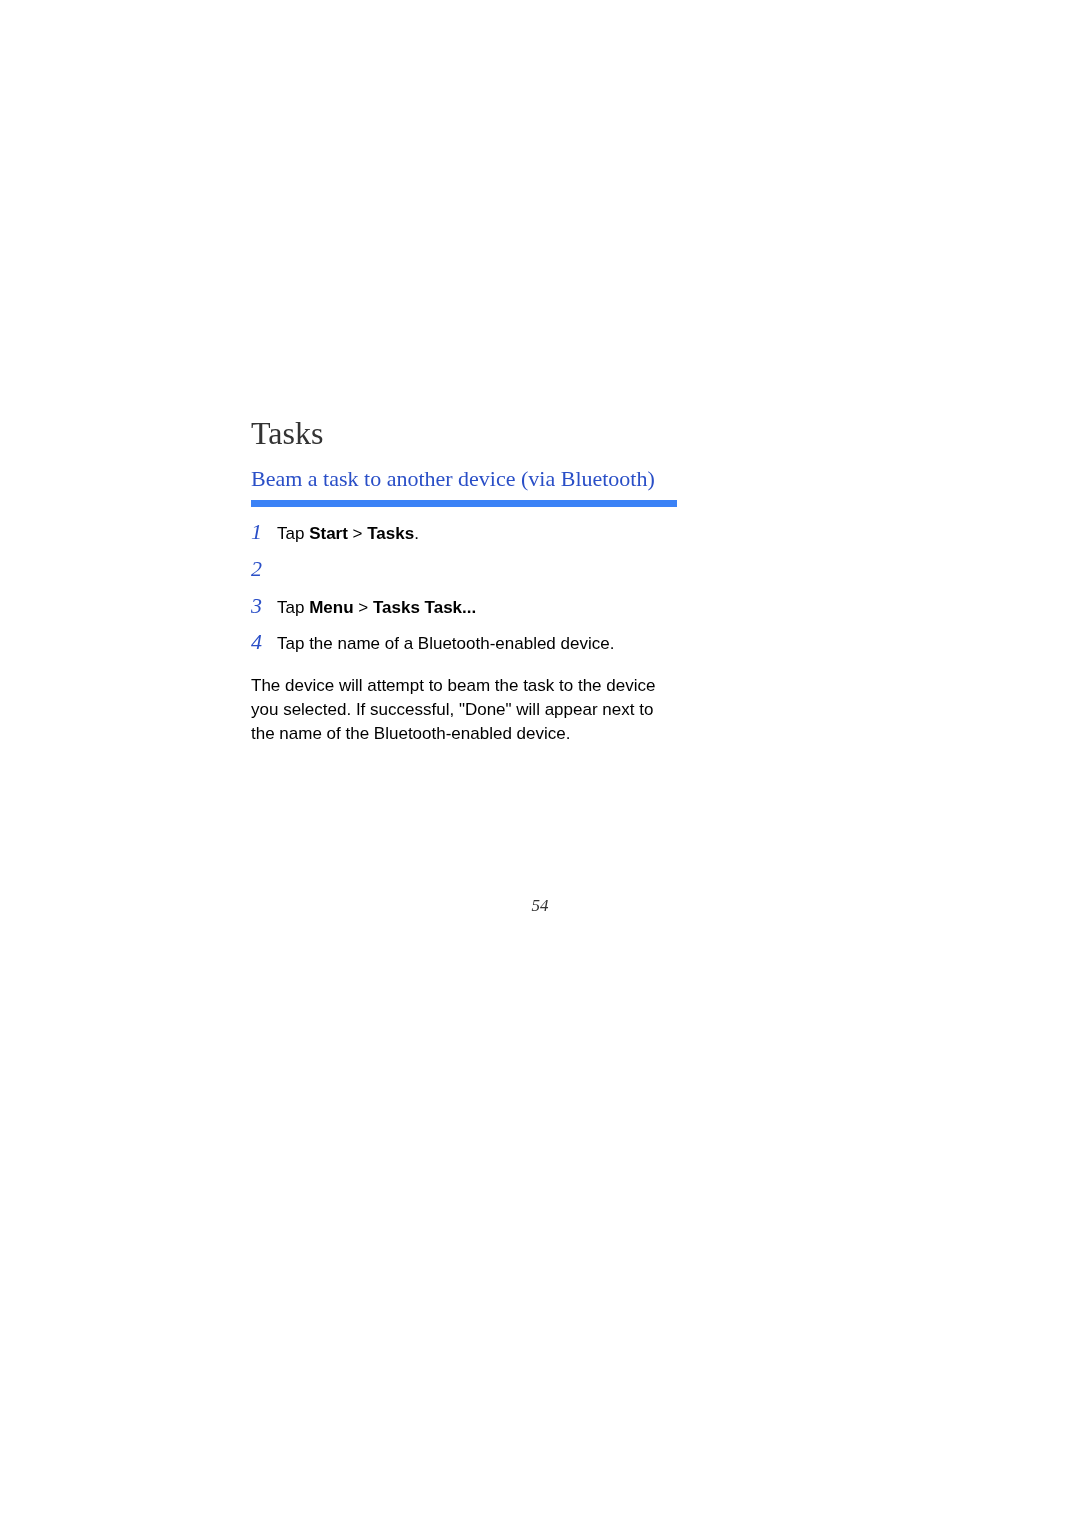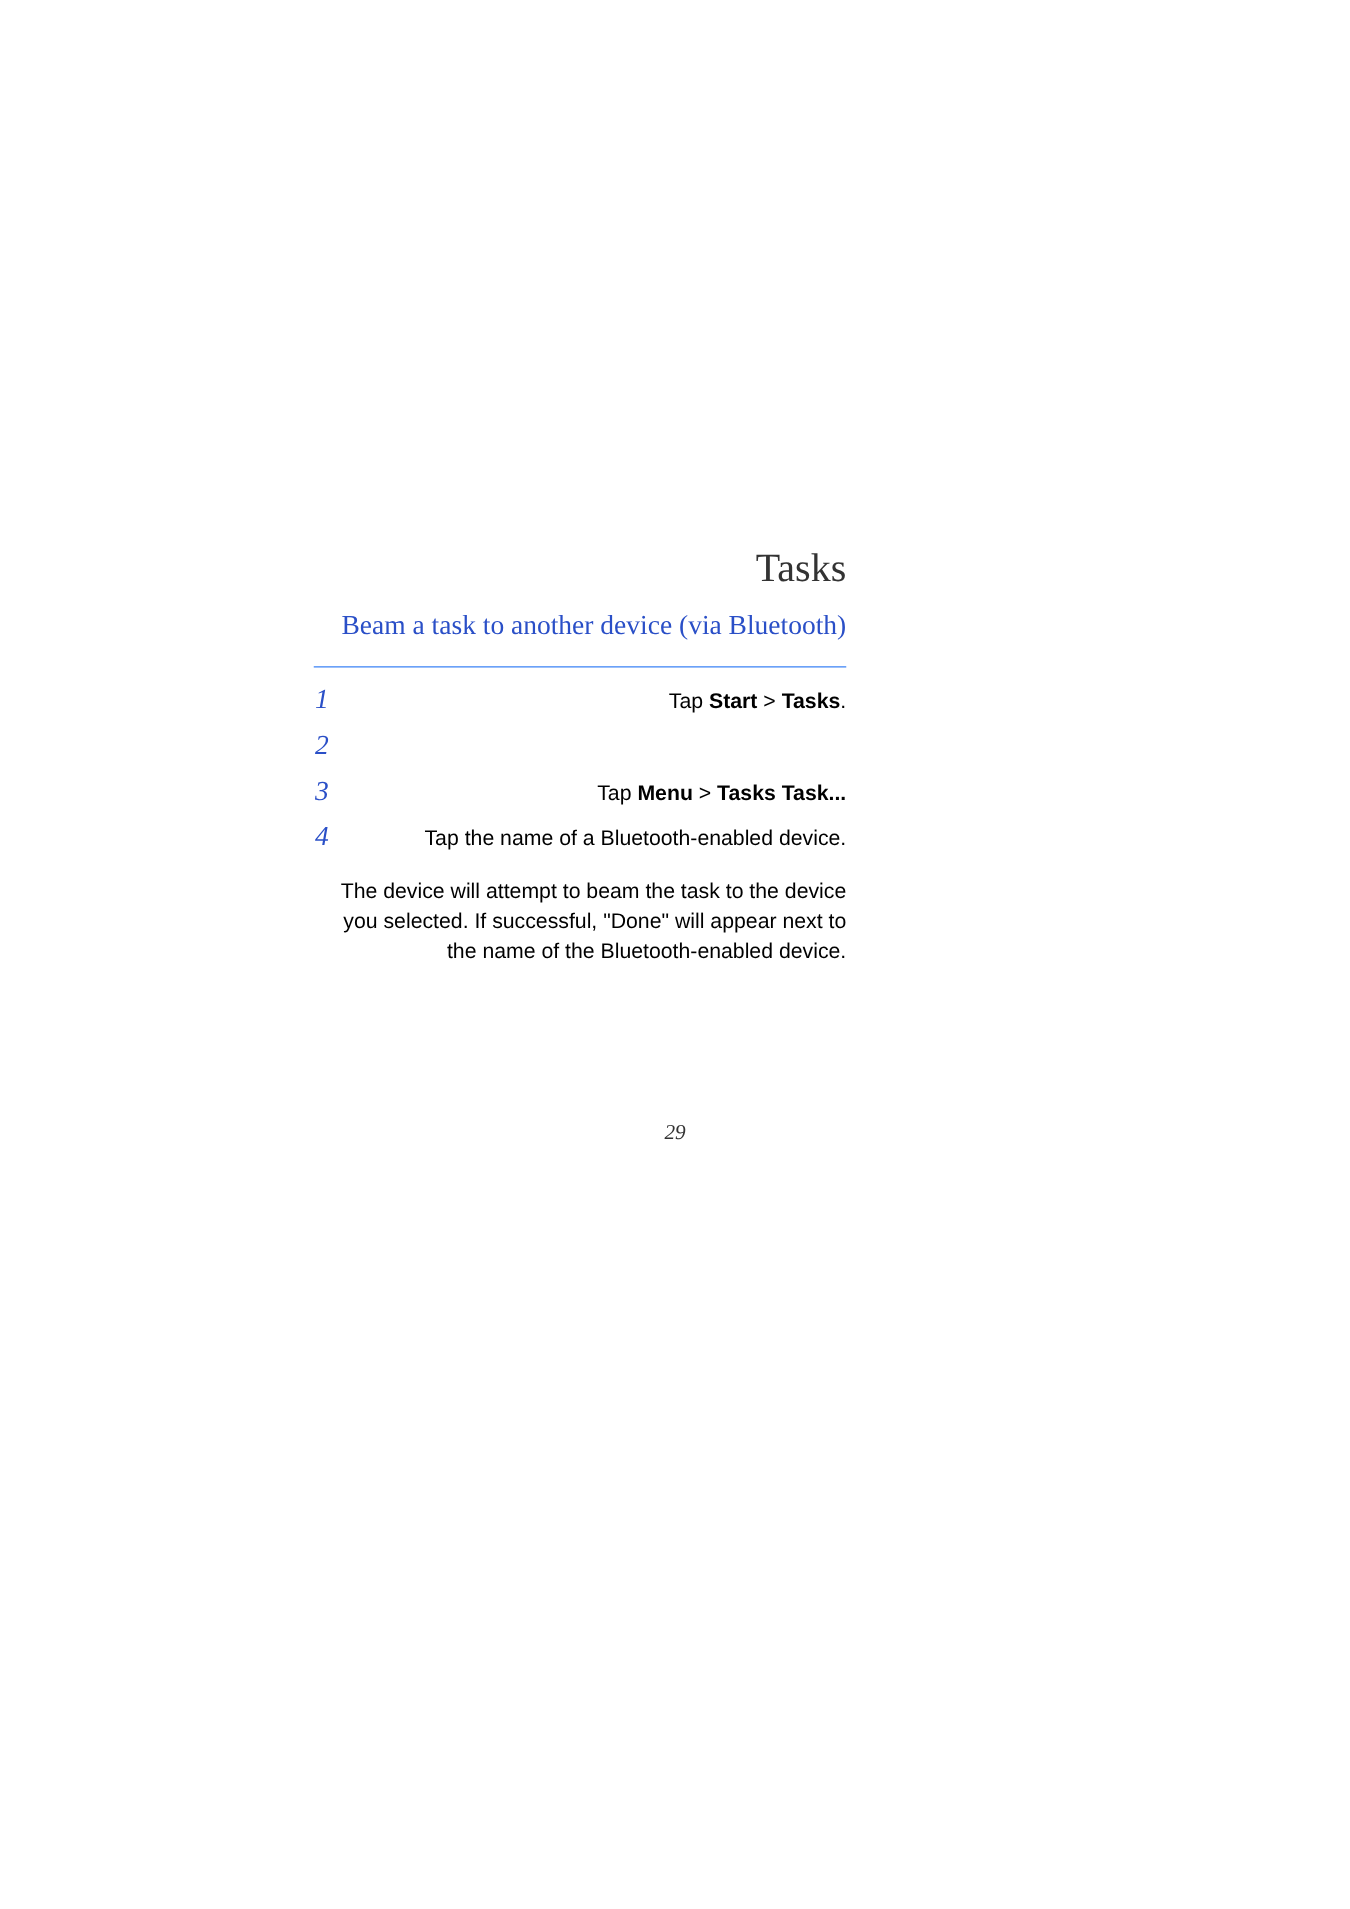--- a/index.html
+++ b/index.html
@@ -6,39 +6,38 @@
   body{
     width:1080px;
     height:1527px;
     font-family:Arial,Helvetica,sans-serif;
     color:#000;
     position:relative;
   }
   .page{
     position:absolute;
     left:251px;
-    top:436px;
+    top:415px;
     width:426px;
-    text-align:right;
   }
   .h1{
     font-family:Georgia,'Times New Roman',serif;
     font-size:32px;
     color:#333;
     margin:0 0 14px 0;
     font-weight:normal;
   }
   .h2{
     font-family:Georgia,'Times New Roman',serif;
     font-size:22px;
     color:#2a4fc7;
     margin:0 0 4px 0;
     font-weight:normal;
-    border-bottom:1px solid #3b82f6;
-    padding-bottom:20px;
+    border-bottom:7px solid #3b82f6;
+    padding-bottom:8px;
   }
   .steps{
     margin:10px 0 0 0;
     padding:0;
   }
   .step{
     display:flex;
     align-items:baseline;
     gap:14px;
     margin:6px 0;
@@ -110,13 +109,13 @@
       </span>
     </div>
   </div>
 
   <div class="after">The device will attempt to beam the task to the device you selected. If successful, "Done" will appear next to the name of the Bluetooth-enabled device.</div>
 
   <div class="sec2">
   </div>
 </div>
 
-<div class="pagenum">29</div>
+<div class="pagenum">54</div>
 
 </body></html>

